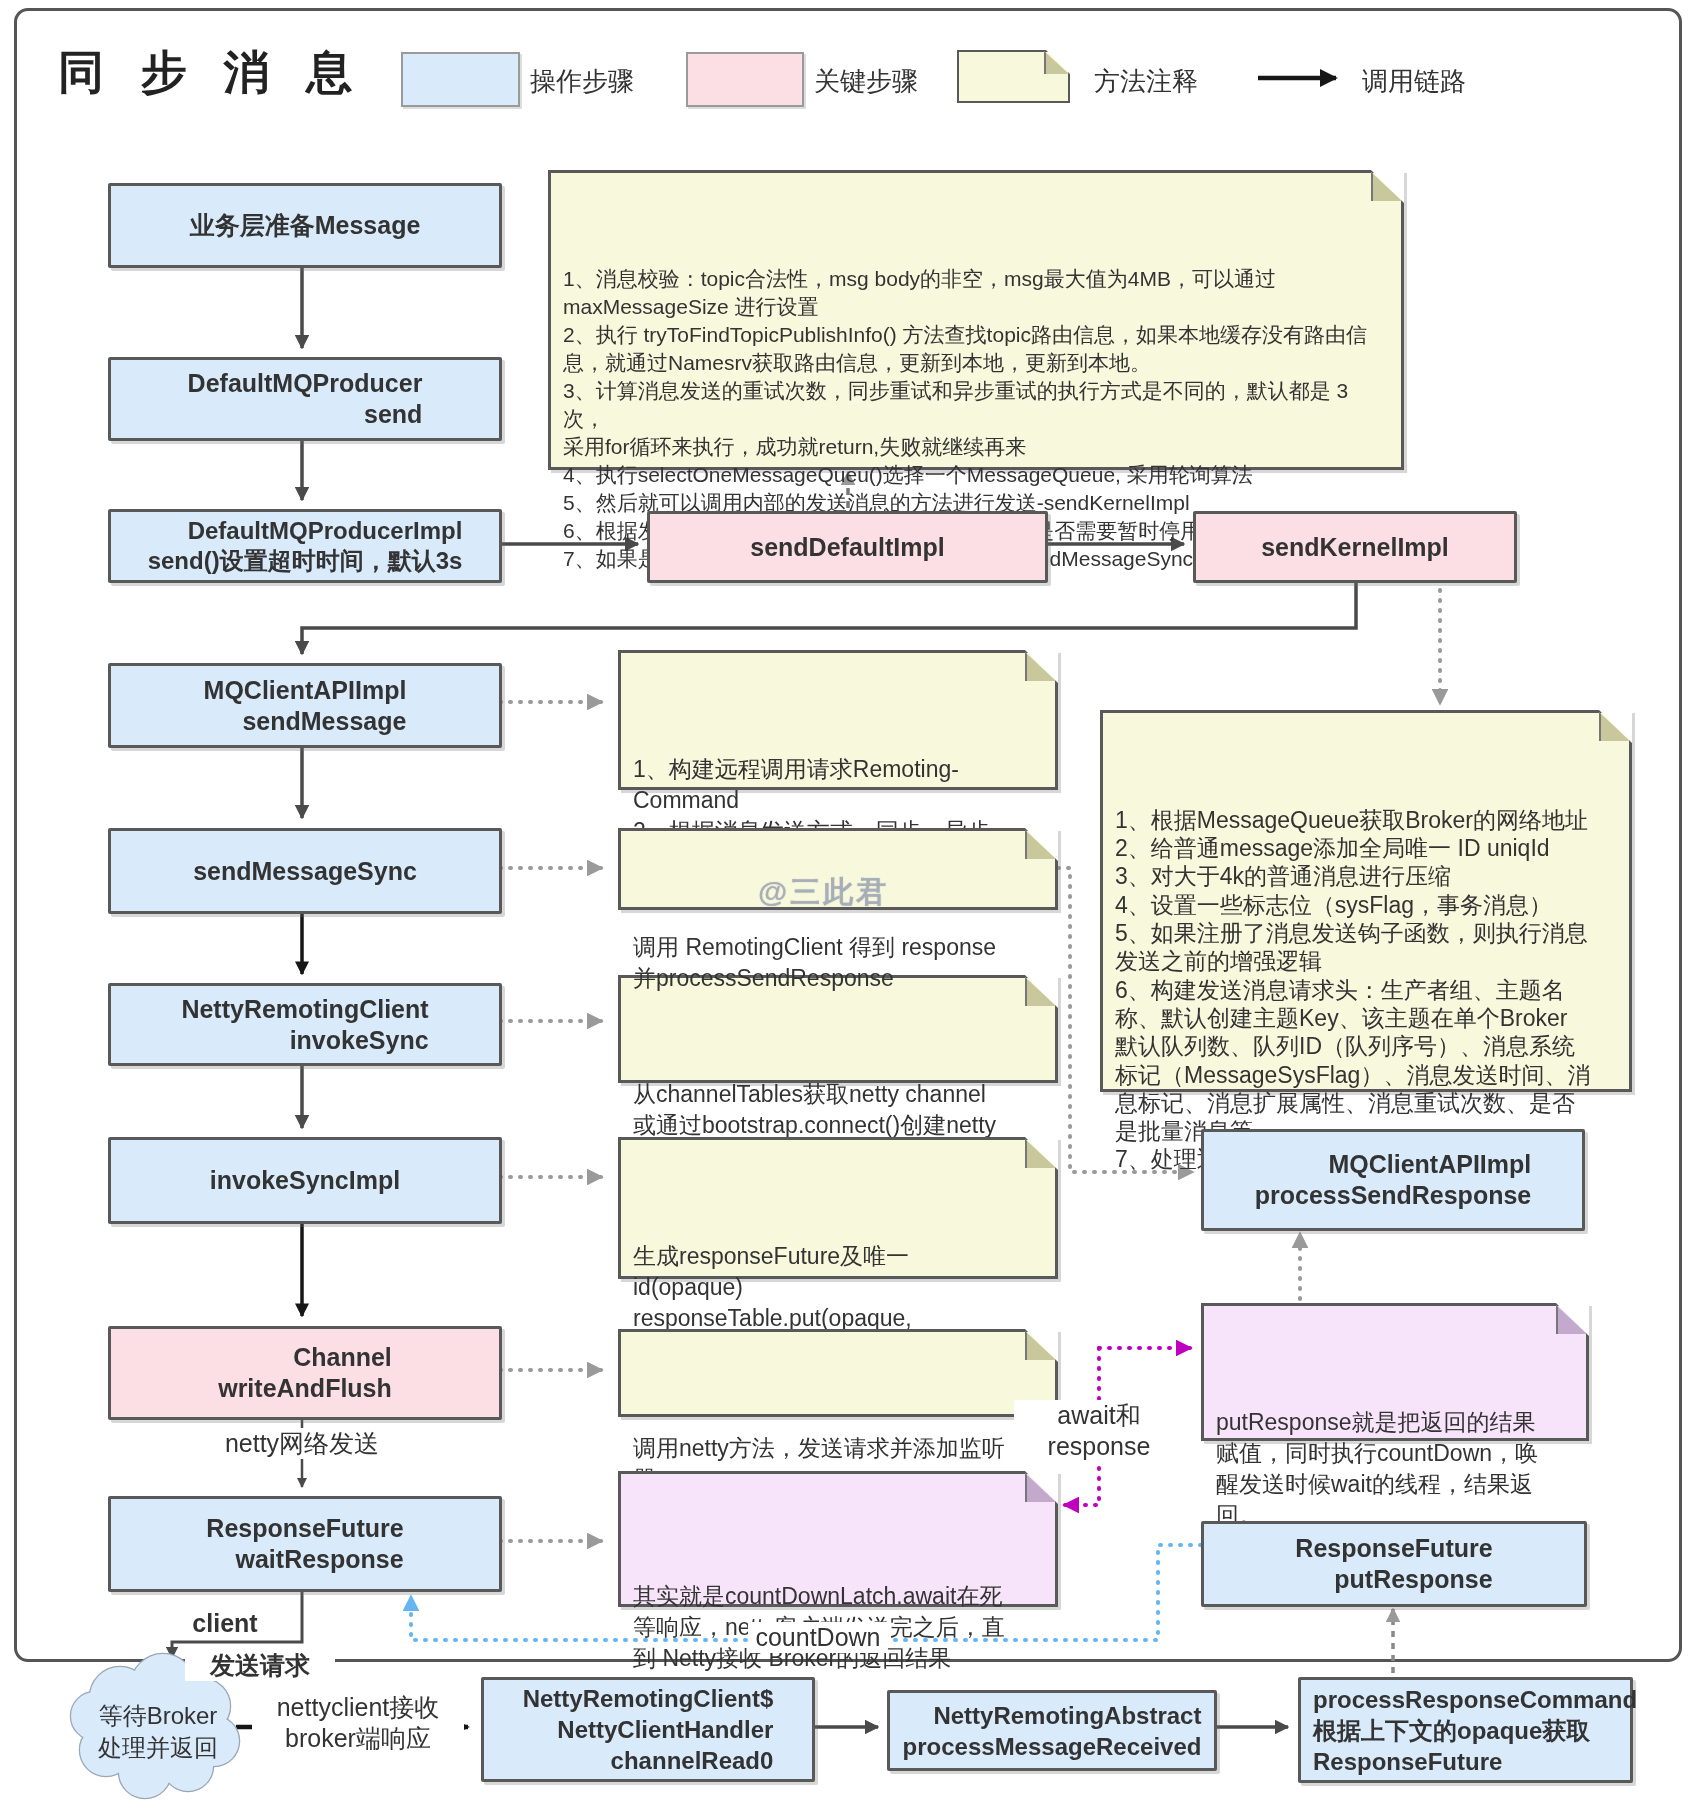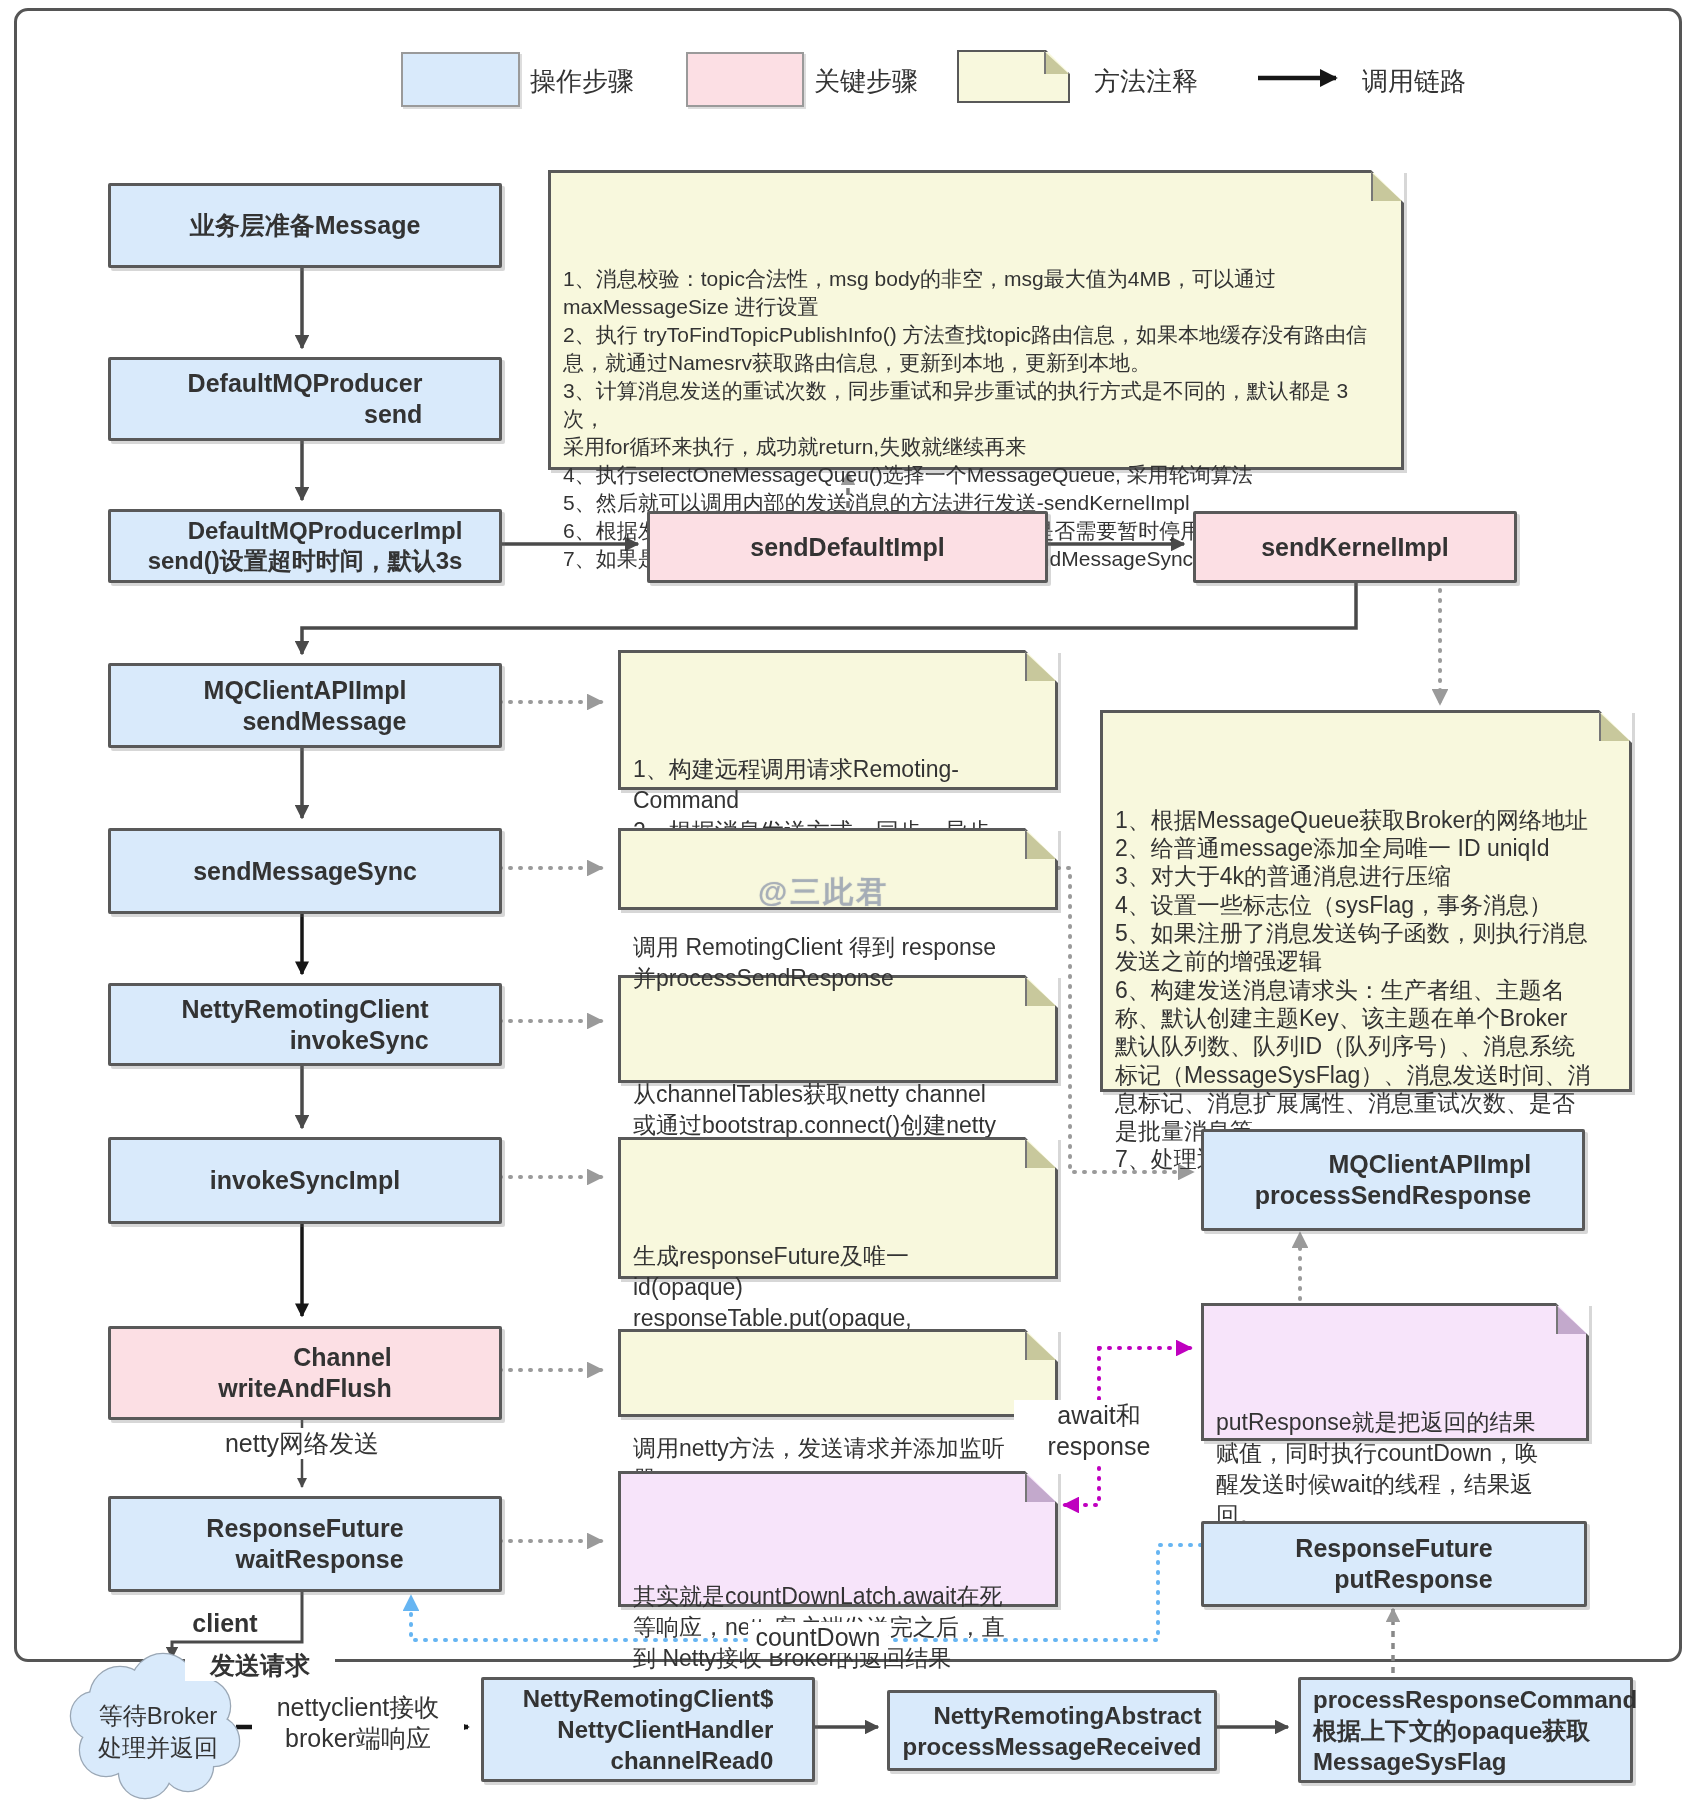--- a/index.html
+++ b/index.html
@@ -35,20 +35,21 @@
              text-shadow:0 0 1px rgba(120,130,150,.6);}
   #cloud-label{position:absolute;left:86px;top:1700px;width:144px;z-index:5;text-align:center;
                font-size:24px;line-height:32px;white-space:pre-line;background:transparent;}
 </style>
 </head>
 <body>
 
 <div id="stage">
   <div id="frame"></div>
 
+  <div id="title">同 步 消 息</div>
 
   <div class="swatch" style="left:401px;top:52px;width:115px;height:51px;background:#d9eafb;"></div>
   <div class="legend-label" style="left:530px;top:64px;">操作步骤</div>
   <div class="swatch" style="left:686px;top:52px;width:114px;height:51px;background:#fcdfe4;"></div>
   <div class="legend-label" style="left:814px;top:64px;text-align:right;">关键步骤</div>
   <div class="note" style="left:957px;top:50px;width:113px;height:53px;padding:0;box-shadow:none;border-width:2px;">
     <span class="cut" style="width:26px;height:26px;"></span>
     <span class="fold" style="width:23px;height:23px;"></span>
   </div>
   <div class="legend-label" style="left:1094px;top:64px;">方法注释</div>
@@ -160,21 +161,21 @@
   <div class="box blue" style="left:1201px;top:1521px;width:380px;height:80px;">ResponseFuture
 putResponse</div>
 
   <div class="box blue" style="left:481px;top:1677px;width:328px;height:99px;font-size:24px;">NettyRemotingClient$
 NettyClientHandler
 channelRead0</div>
   <div class="box blue" style="left:887px;top:1690px;width:324px;height:75px;font-size:24px;">NettyRemotingAbstract
 processMessageReceived</div>
   <div class="box blue" style="left:1298px;top:1677px;width:335px;height:106px;font-size:24px;justify-content:flex-start;text-align:left;padding-left:12px;box-sizing:border-box;">processResponseCommand
 根据上下文的opaque获取
-MessageSysFlag</div>
+ResponseFuture</div>
 
   <div class="lbl" style="left:180px;top:1428px;width:244px;">netty网络发送</div>
   <div class="lbl bold" style="left:165px;top:1608px;width:120px;">client</div>
   <div class="lbl bold" style="left:185px;top:1650px;width:150px;">发送请求</div>
   <div class="lbl" style="left:1014px;top:1400px;width:170px;">await和
 response</div>
   <div class="lbl" style="left:748px;top:1622px;width:140px;">countDown</div>
   <div class="lbl" style="left:252px;top:1692px;width:212px;">nettyclient接收
 broker端响应</div>
   <div id="watermark">@三此君</div>

